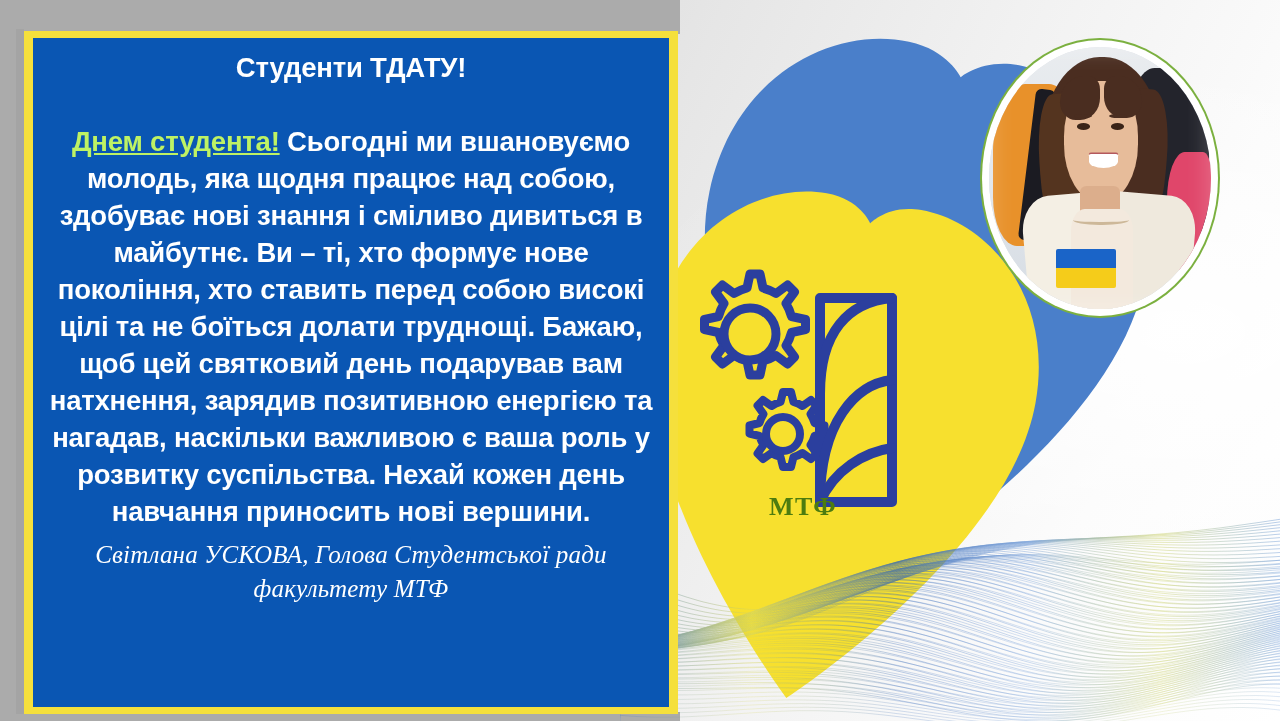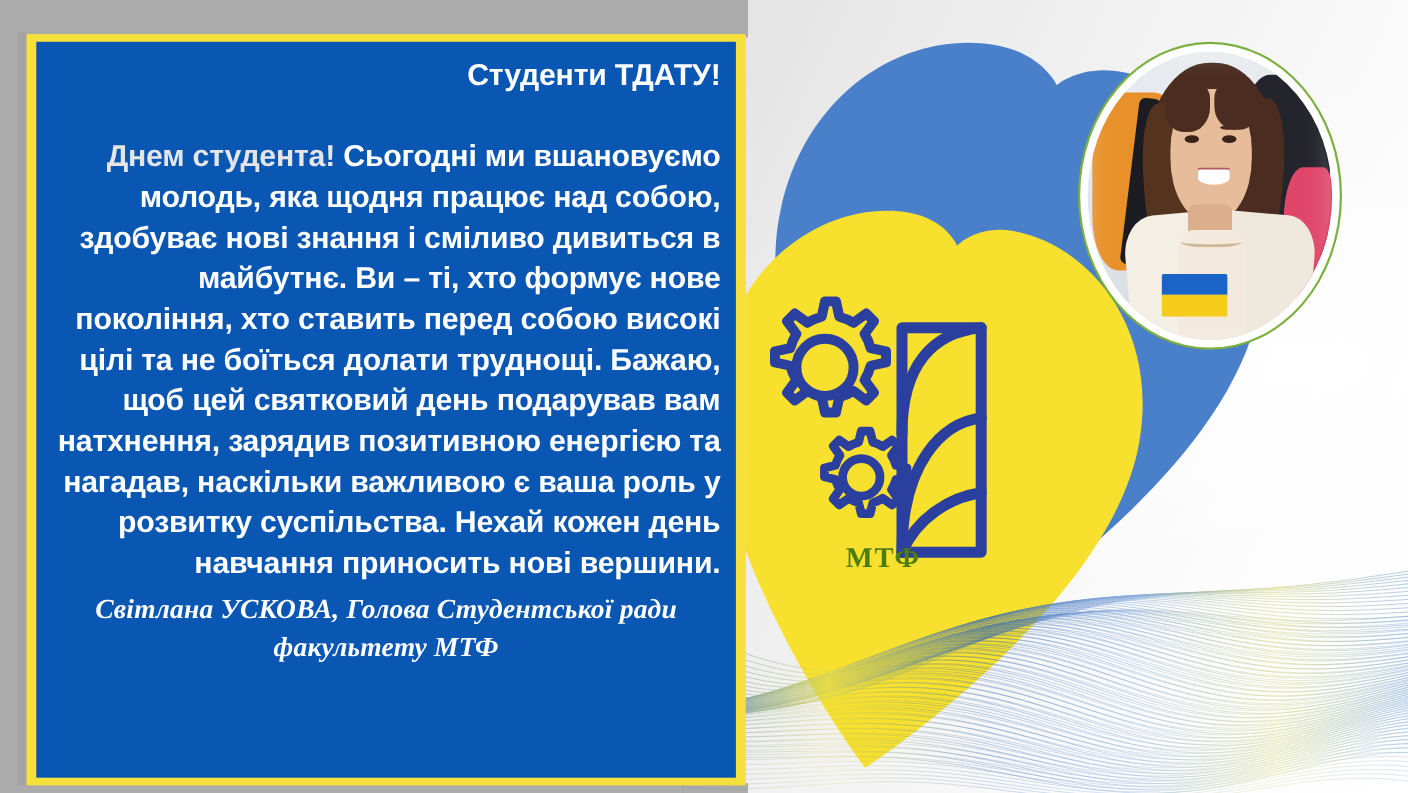--- a/index.html
+++ b/index.html
@@ -65,32 +65,32 @@
     display:flex; flex-direction:column; justify-content:flex-start;
     align-items:center;
   }
 
   .msg{
     color:#ffffff;
     font-family:"Liberation Sans", sans-serif;
     font-weight:bold;
     font-size:27.5px;
     line-height:1.345;
-    text-align:right;
+    text-align:center;
     letter-spacing:-0.2px;
     width:100%;
     -webkit-font-smoothing:antialiased;
   }
-  .msg .hl{ color:#e5e5e5; }
+  .msg .hl{ color:#bef264;text-decoration:underline; }
 
   .signature{
     color:#ffffff;
     font-family:"Liberation Serif", serif;
     font-style:italic;
-    font-weight:bold;
+    font-weight:normal;
     font-size:25px;
     line-height:1.38;
     text-align:center;
     width:100%;
     margin-top:7px;
     letter-spacing:.2px;
   }
 
   
   .art{

